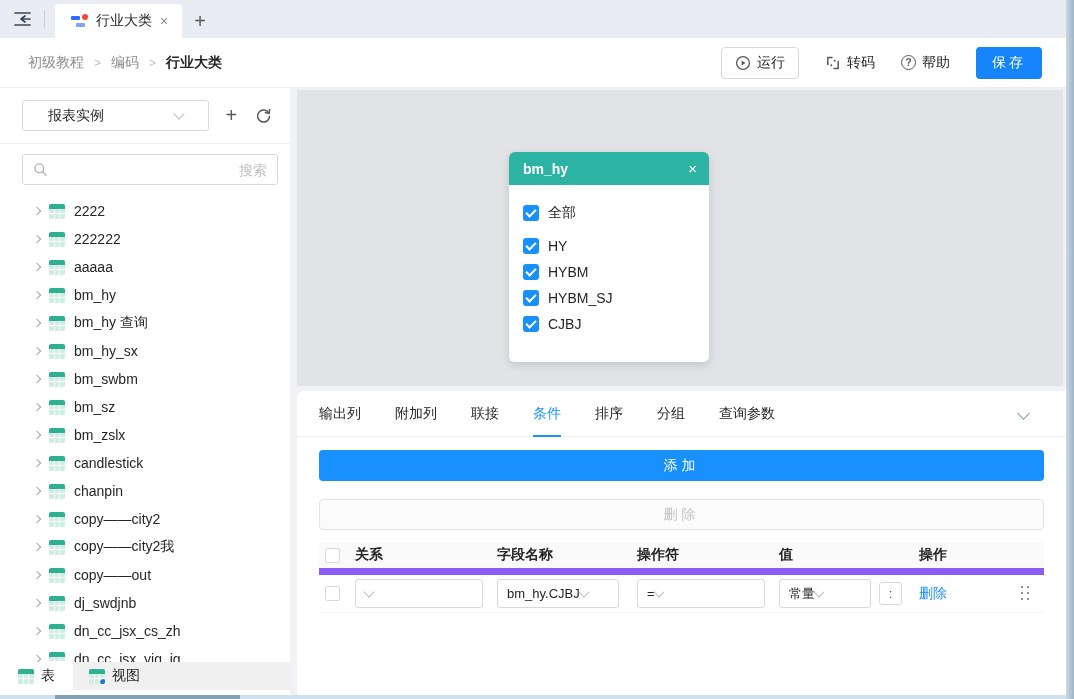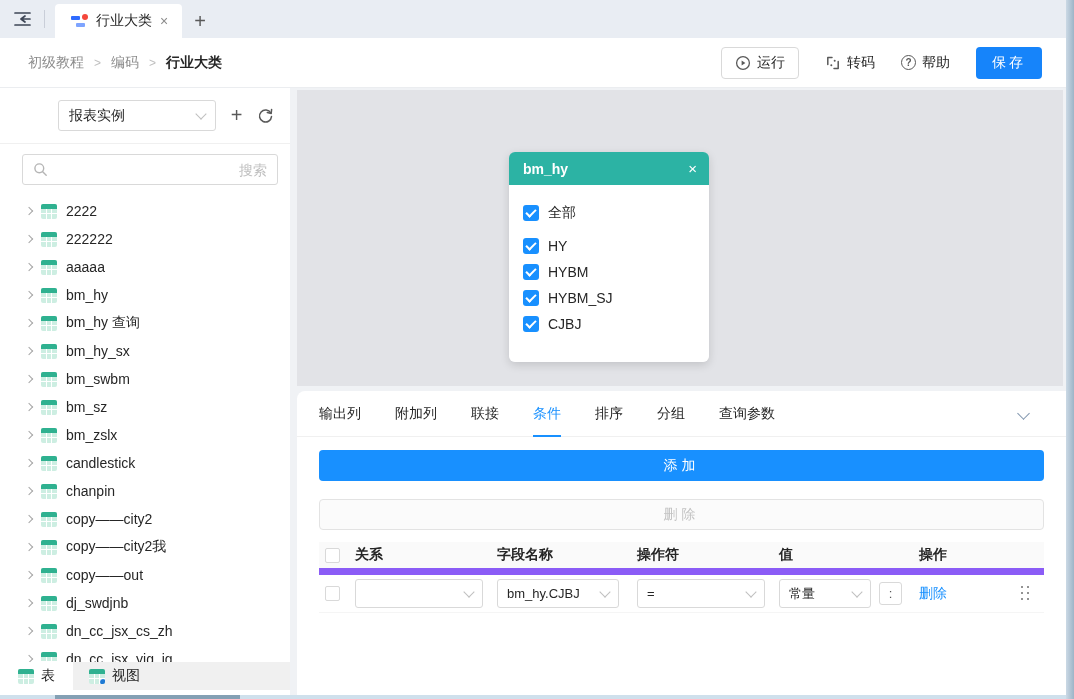--- a/index.html
+++ b/index.html
@@ -28,30 +28,30 @@
   .crumb-sep { color:#bfbfbf; font-size:12px; }
   .actions { display:flex; align-items:center; gap:26px; }
   .btn-ghost { display:flex; align-items:center; gap:6px; height:32px; padding:0 13px; border:1px solid #d9d9d9; border-radius:4px; background:#fff; color:#262626; cursor:pointer; font-size:14px; }
   .btn-text { display:flex; align-items:center; gap:6px; color:#262626; cursor:pointer; font-size:14px; background:none; border:none; }
   .btn-primary { height:32px; padding:0 16px; background:#1684fa; border:none; border-radius:4px; color:#fff; font-size:14px; letter-spacing:3px; cursor:pointer; }
   .qmark { display:inline-flex; width:15px; height:15px; border:1.3px solid #595959; border-radius:50%; align-items:center; justify-content:center; font-size:10px; color:#595959; font-weight:700; }
 
   
   .sidebar { position:absolute; left:0; top:88px; width:290px; bottom:4px; background:#ffffff; display:flex; flex-direction:column; }
   .side-top { display:flex; align-items:center; gap:12px; padding:12px 16px 12px 22px; border-bottom:1px solid #f0f0f0; }
-  .fake-select { display:flex; align-items:center; justify-content:space-between; border:1px solid #d9d9d9; border-radius:3px; height:31px; padding:0 10px; background:#fff; cursor:pointer;margin-left:36px; }
+  .fake-select { display:flex; align-items:center; justify-content:space-between; border:1px solid #d9d9d9; border-radius:3px; height:31px; padding:0 25px; background:#fff; cursor:pointer; }
   .inst-select { width:198px; }
   .icon-btn { background:none; border:none; color:#595959; cursor:pointer; display:flex; align-items:center; justify-content:center; width:22px; height:22px; font-size:20px; }
   .chev { width:8px; height:8px; border-right:1.4px solid #bfbfbf; border-bottom:1.4px solid #bfbfbf; transform:rotate(45deg); margin-top:-4px; }
   .search-row { padding:10px 12px 8px 22px; }
   .search-box { display:flex; align-items:center; gap:8px; border:1px solid #d9d9d9; border-radius:3px; height:31px; padding:0 10px; background:#fff; }
   .search-box input { border:none; outline:none; flex:1; font-size:14px; color:#262626; font-family:inherit; background:transparent;text-align:right; }
   .search-box input::placeholder { color:#bfbfbf; }
   .tree { flex:1; overflow:hidden; padding:4px 0 0 0; }
-  .tree-item { height:28px; display:flex; align-items:center; gap:9px; padding-left:26px; cursor:pointer; }
+  .tree-item { height:28px; display:flex; align-items:center; gap:9px; padding-left:34px; cursor:pointer; }
   .tchev { width:6px; height:6px; border-right:1.3px solid #a6a6a6; border-bottom:1.3px solid #a6a6a6; transform:rotate(-45deg); flex:none; }
   .tlabel { font-size:14px; color:#262626; white-space:nowrap; }
   .side-tabs { height:28px; display:flex; background:#f0f0f0; margin-bottom:5px; }
   .side-tab { display:flex; align-items:center; gap:7px; padding:0 16px; font-size:14px; color:#262626; cursor:pointer; }
   .side-tab.active { background:#ffffff; padding:0 18px; }
 
   
   .tbl-ic { width:16px; height:15px; flex:none; position:relative; background:#cdeee2; border-radius:2px; overflow:hidden; }
   .tbl-ic::before { content:""; position:absolute; left:0; top:0; right:0; height:5px; background:#2fb190; }
   .tbl-ic::after { content:""; position:absolute; left:0; top:5px; right:0; bottom:0;
@@ -85,21 +85,21 @@
   .ptoolbar { display:flex; gap:18px; padding:13px 22px 10px 22px;flex-direction:column; }
   .btn-add { height:31px; padding:0 15px; background:#1890ff; color:#fff; border:none; border-radius:4px; font-size:14px; letter-spacing:4px; cursor:pointer; }
   .btn-del { height:31px; padding:0 13px; background:#fbfbfb; color:#c3c3c3; border:1px solid #e3e3e3; border-radius:4px; font-size:14px; letter-spacing:4px; cursor:not-allowed; }
   .ctable { margin:2px 22px 0 22px; font-size:14px; }
   .crow { display:flex; align-items:center; }
   .crow.head { background:#fafafa; height:33px; font-weight:700; border-bottom:7px solid #8b5cf6; }
   .crow.body { height:38px; border-bottom:1px solid #f5f5f5; }
   .c-check { width:36px; display:flex; align-items:center; padding-left:6px; }
   .c-rel { width:142px; } .c-field { width:140px; } .c-op { width:142px; } .c-val { width:140px; display:flex; align-items:center; } .c-act { width:88px; } .c-handle { flex:1; display:flex; justify-content:center; }
   .hcbx { width:15px; height:15px; border:1px solid #d9d9d9; border-radius:2px; background:#fff; cursor:pointer; }
-  .row-select { display:flex; align-items:center; justify-content:space-between; border:1px solid #d9d9d9; border-radius:3px; height:29px; padding:0 9px; background:#fff; cursor:pointer; font-size:13px; color:#262626; }
+  .row-select { display:flex; align-items:center; justify-content:flex-start; border:1px solid #d9d9d9; border-radius:3px; height:29px; padding:0 9px; background:#fff; cursor:pointer; font-size:13px; color:#262626; }
   .rs-rel { width:128px; } .rs-field { width:122px; } .rs-op { width:128px; } .rs-val { width:92px; }
   .exp-btn { width:23px; height:23px; border:1px solid #d9d9d9; border-radius:3px; background:#fff; color:#595959; font-size:13px; margin-left:8px; cursor:pointer; display:flex; align-items:center; justify-content:center; line-height:1; }
   .link { color:#1890ff; cursor:pointer; }
   .drag-dots { display:grid; grid-template-columns:repeat(2,4px); grid-auto-rows:4px; gap:2px; cursor:grab; }
   .drag-dots i { width:2.5px; height:2.5px; background:#6f6f6f; border-radius:50%; }
 
   
   .vstrip { position:absolute; right:0; top:0; width:8px; height:699px; background:linear-gradient(to right,#cbd9e5,#9db4c7); }
   .hstrip { position:absolute; left:0; bottom:0; width:1066px; height:4px; background:#cfe0ec; }
   .hstrip .thumb { position:absolute; left:55px; top:0; width:185px; height:4px; background:#84a0b4; }

